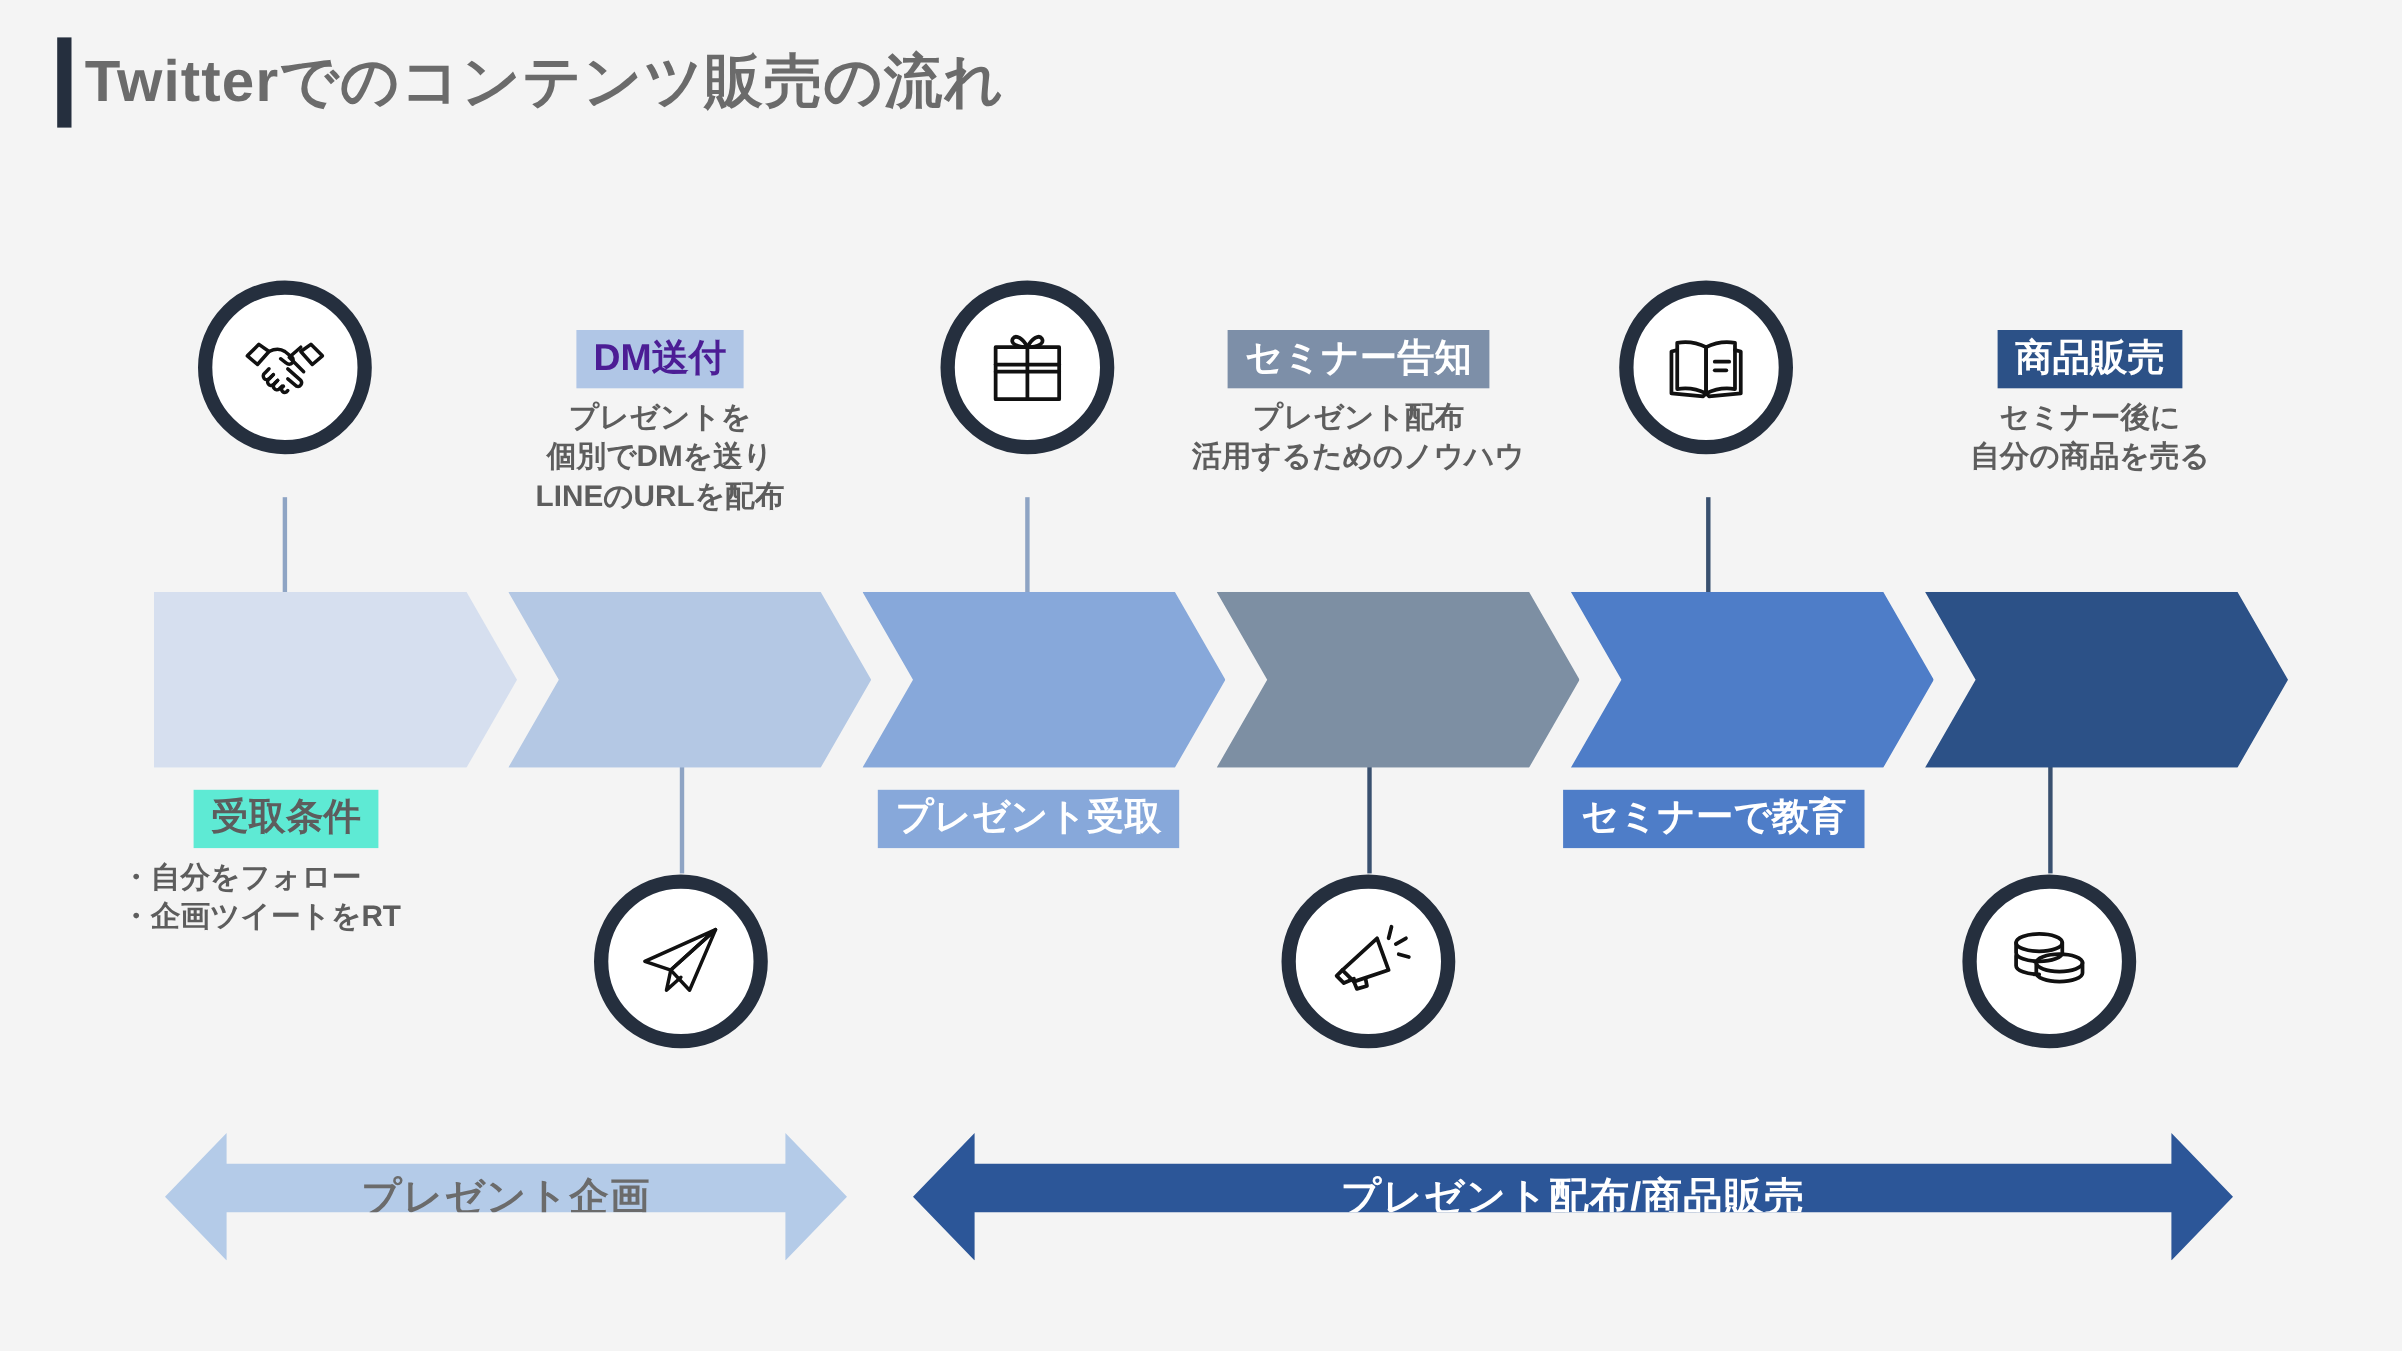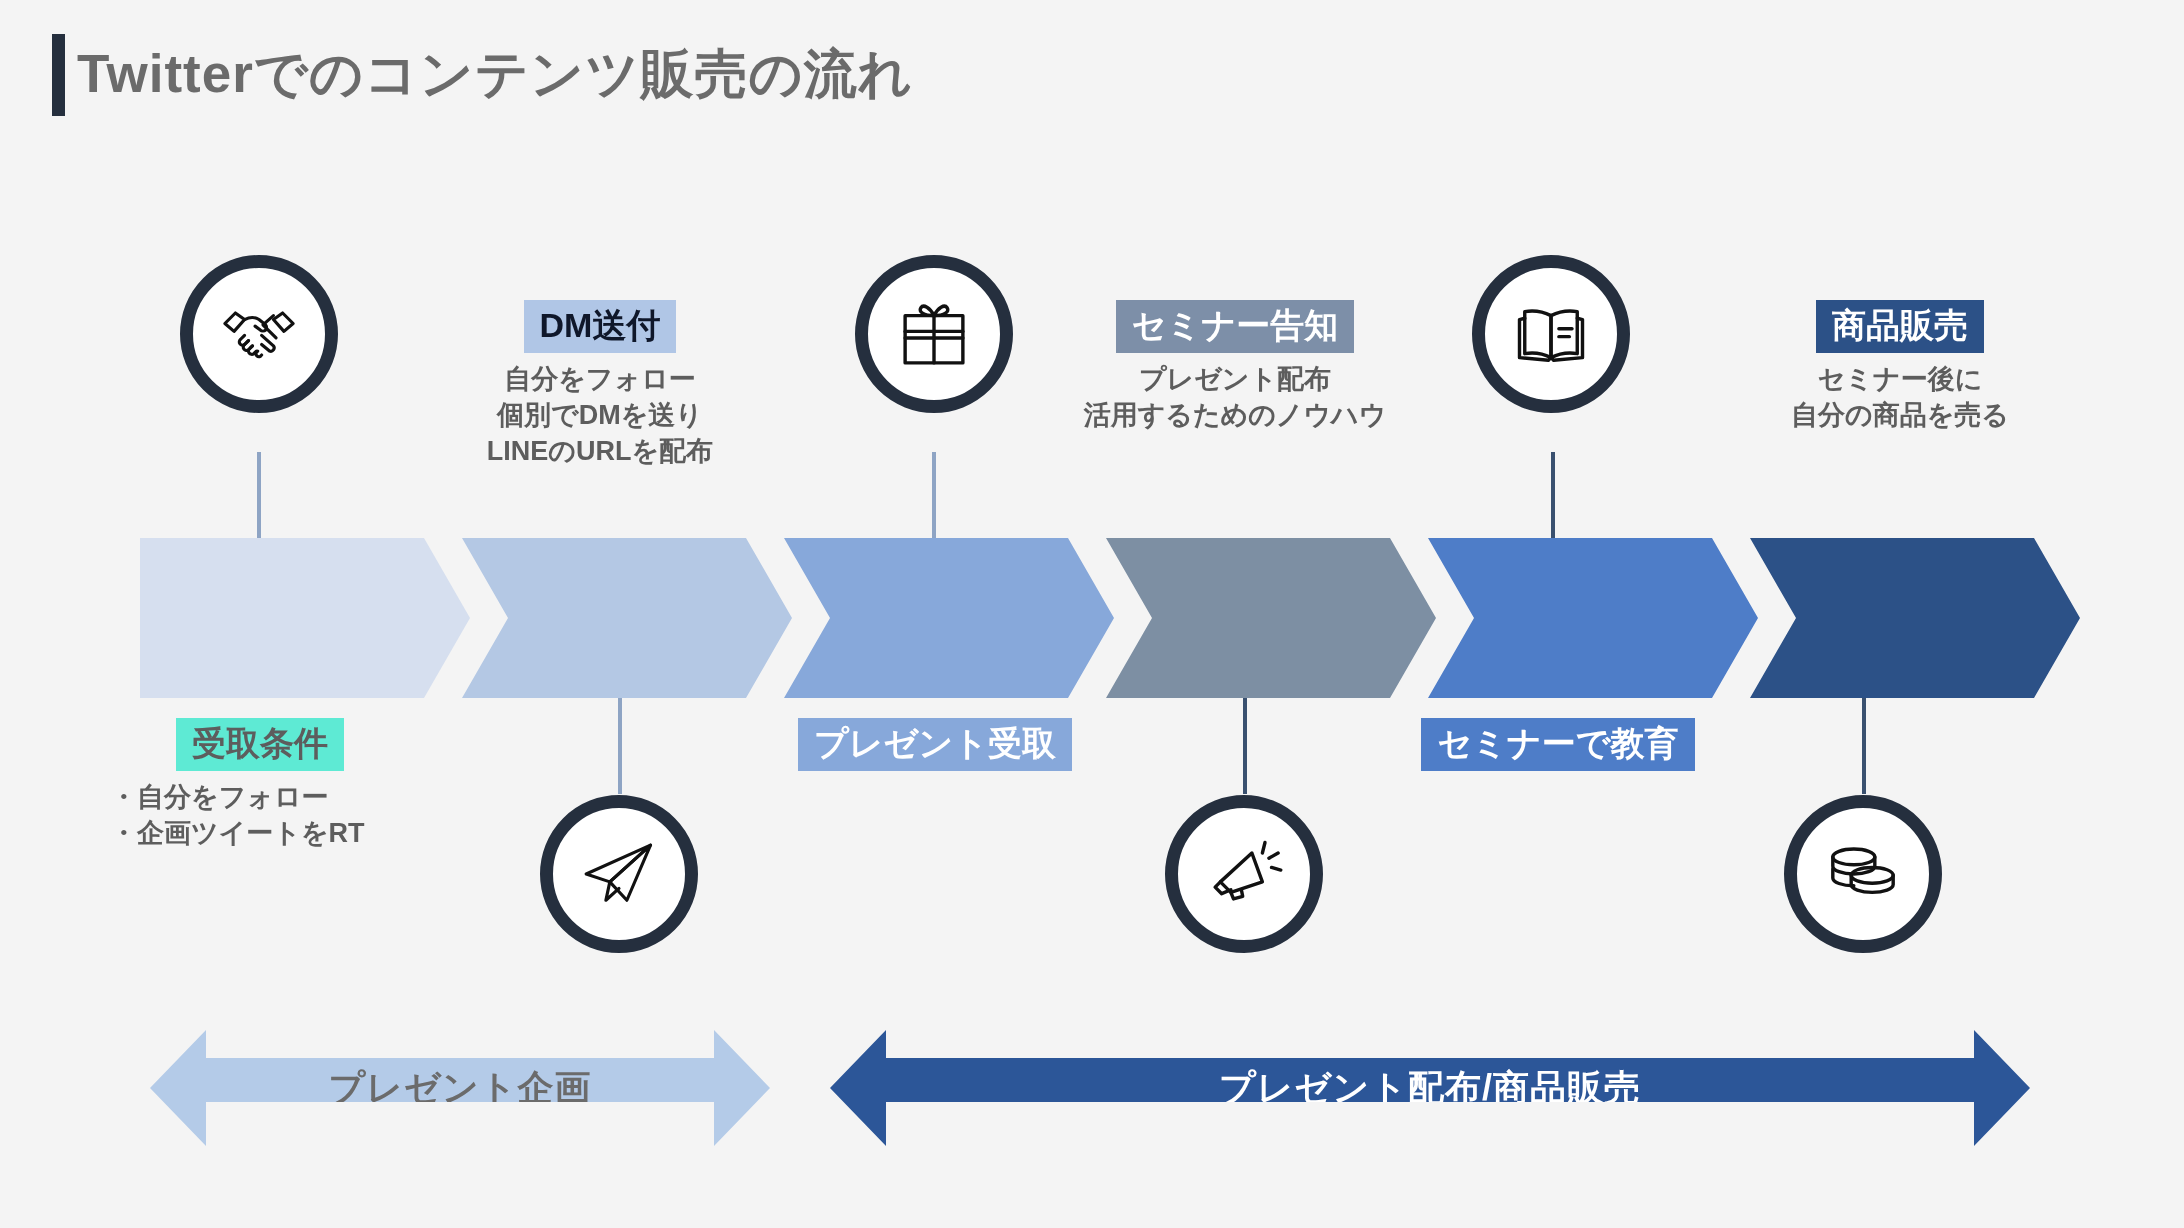--- a/index.html
+++ b/index.html
@@ -161,22 +161,22 @@
     </span>
   </div>
 
   <div class="step" style="left:110px;top:718px;width:300px;">
     <div class="chip" style="background:#5eead4;color:#5d5d5d;">受取条件</div>
     <div class="desc bullets">・自分をフォロー
 ・企画ツイートをRT</div>
   </div>
 
   <div class="step" style="left:440px;top:300px;width:320px;">
-    <div class="chip" style="background:#b0c6e6;color:#0f172a;">DM送付</div>
-    <div class="desc">自分をフォロー
+    <div class="chip" style="background:#b0c6e6;color:#4c1d95;">DM送付</div>
+    <div class="desc">プレゼントを
 個別でDMを送り
 LINEのURLを配布</div>
   </div>
 
   <div class="step" style="left:765px;top:718px;width:340px;">
     <div class="chip" style="background:#87a8da;color:#ffffff;">プレゼント受取</div>
     <div class="desc"></div>
   </div>
 
   <div class="step" style="left:1025px;top:300px;width:420px;">

